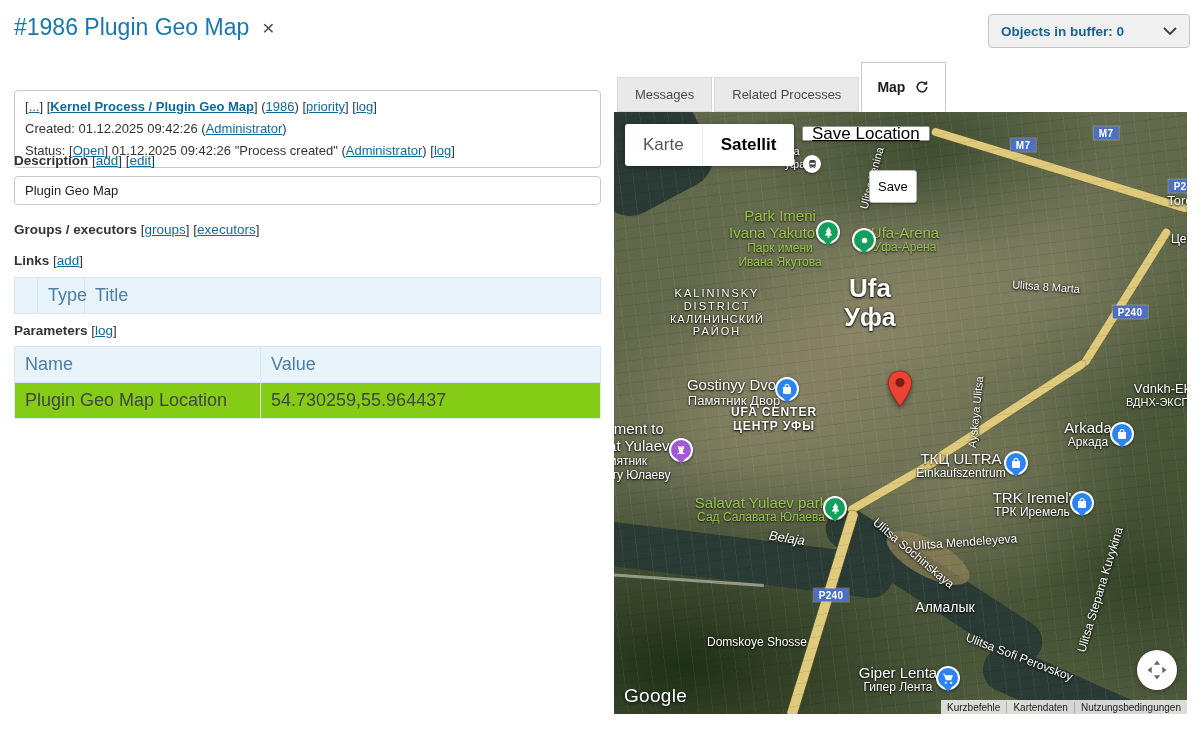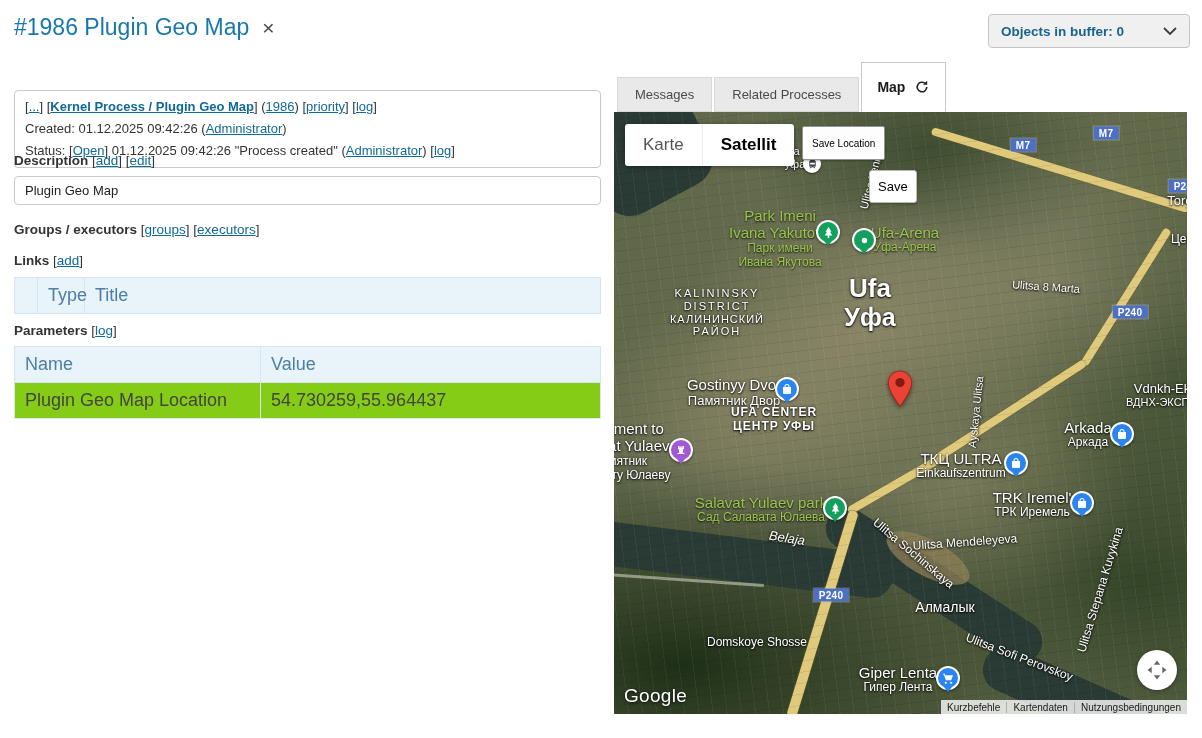--- a/index.html
+++ b/index.html
@@ -79,23 +79,23 @@
   .station { position:absolute; width:18px; height:18px; border-radius:50%; transform:translate(-50%,-50%);
              background:#fff; display:flex; align-items:center; justify-content:center;
              box-shadow:0 1px 2px rgba(0,0,0,.5); cursor:pointer; }
   .marker { position:absolute; transform:translate(-50%,-100%); cursor:pointer; filter:drop-shadow(0 2px 2px rgba(0,0,0,.45)); }
 
   .maptype { position:absolute; left:11px; top:12px; height:42px; display:flex; background:#fff;
              border-radius:3px; box-shadow:0 1px 5px rgba(0,0,0,.4); overflow:hidden; z-index:5; }
   .mt-btn { display:flex; align-items:center; padding:0 18px; font-size:17px; color:#565656; cursor:pointer; }
   .mt-btn.sel { font-weight:bold; color:#000; border-left:1px solid #ececec; }
 
-  .save-loc { position:absolute; left:188px; top:14px; height:34px; padding:0 9px; background:#fdfdfd;
-              border:1px solid #949494; border-radius:2px; font-size:10px; color:#000; display:flex;
-              align-items:center; box-shadow:0 1px 2px rgba(0,0,0,.3); cursor:pointer; z-index:5; }
+  .save-loc { position:absolute; left:188px; top:14px; height:15px; padding:0 9px; background:#fdfdfd;
+              border:1px solid #949494; border-radius:2px; font-size:17px; color:#000; display:flex;
+              align-items:center; box-shadow:0 1px 2px rgba(0,0,0,.3); cursor:pointer; z-index:5;text-decoration:underline; }
   .save-btn { position:absolute; left:255px; top:58px; height:33px; padding:0 8px; background:#fff;
               border:1px solid #bbb; border-radius:3px; font-size:13px; color:#000; display:flex;
               align-items:center; box-shadow:0 1px 2px rgba(0,0,0,.3); cursor:pointer; z-index:5; }
 
   .pan-btn { position:absolute; left:523px; top:538px; width:40px; height:40px; border-radius:50%;
              background:#fff; display:flex; align-items:center; justify-content:center;
              box-shadow:0 1px 4px rgba(0,0,0,.4); cursor:pointer; z-index:5; }
 
   .glogo { position:absolute; left:10px; bottom:7px; color:#fff; font-size:19px; letter-spacing:.3px;
            text-shadow:0 1px 3px rgba(0,0,0,.85); cursor:pointer; z-index:5; }

